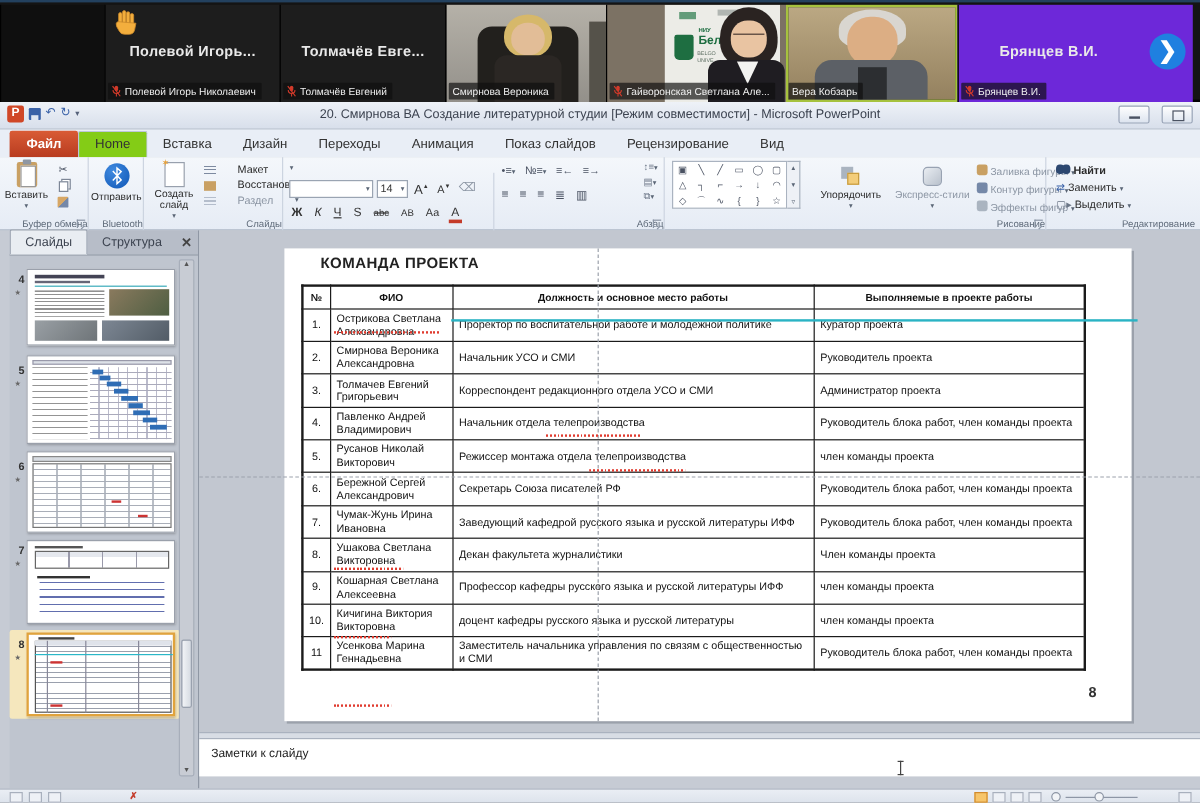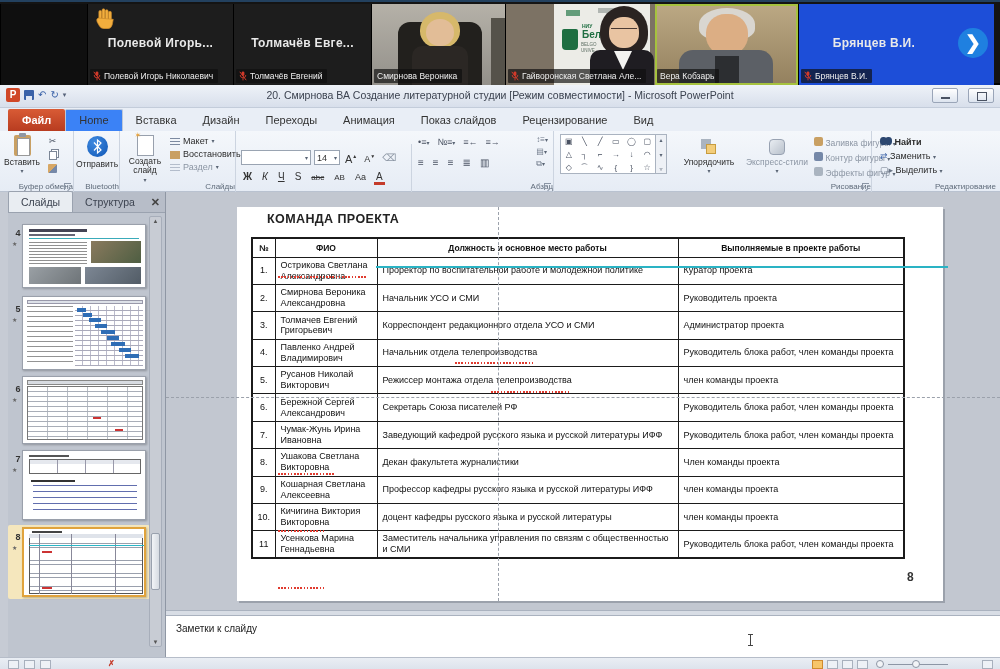--- a/index.html
+++ b/index.html
@@ -54,39 +54,39 @@
   .qcaret { font-size:7px; color:#56627a; }
   .wtitle { position:absolute; left:0; right:0; top:4px; text-align:center; font-size:10.5px; color:#3c4350; }
   .winbtns { position:absolute; right:6px; top:3px; display:flex; gap:10px; }
   .wbtn { width:26px; height:15px; border:1px solid #9aa5b8; border-radius:2px; background:linear-gradient(180deg,#fefefe,#dde4ef); position:relative; }
   .wbtn.min:after { content:""; position:absolute; left:8px; bottom:3px; width:9px; height:2px; background:#4a5262; }
   .wbtn.rest:after { content:""; position:absolute; left:8px; top:3px; width:8px; height:7px; border:1.5px solid #4a5262; }
   
   .tabrow { position:absolute; left:0; top:23px; width:1000px; height:23px; background:#e9eef6; display:flex; align-items:flex-end; padding-left:8px; }
   .tab { font-size:11px; color:#333; padding:0 13px; line-height:22px; height:22px; }
   .tab.file { background:linear-gradient(180deg,#d95b35,#b83c20); color:#fff; border-radius:2px 2px 0 0; font-weight:bold; padding:0 14px; }
-  .tab.active { background:#3b82f6; border:1px solid #bcc7d8; border-bottom:none; border-radius:2px 2px 0 0; line-height:21px; }
+  .tab.active { background:#84cc16; border:1px solid #bcc7d8; border-bottom:none; border-radius:2px 2px 0 0; line-height:21px; }
   
   .ribbon { position:absolute; left:0; top:46px; width:1000px; height:61px; background:linear-gradient(180deg,#f4f7fb,#e6ecf5); border-bottom:1px solid #b9c2d0; display:flex; }
   .grp { position:relative; height:61px; border-right:1px solid #ccd4e0; }
   .grp-label { position:absolute; bottom:1px; left:0; right:0; text-align:right; font-size:8px; color:#5f6b7a; }
   .launcher { position:absolute; right:2px; bottom:2px; width:7px; height:7px; border-left:1px solid #8a95a5; border-top:1px solid #8a95a5; }
   .launcher:after { content:""; position:absolute; right:0; bottom:0; width:4px; height:1px; background:#8a95a5; transform:rotate(-45deg); }
   .bigbtn { display:flex; flex-direction:column; align-items:center; font-size:8.5px; color:#2b2b2b; }
   .caret { font-size:6px; color:#5a6575; }
   .clip-ic { width:17px; height:21px; background:#c9a063; border-radius:2px; position:relative; margin-bottom:1px; }
   .clip-ic:before { content:""; position:absolute; left:3px; top:3px; width:11px; height:16px; background:#fff; border:1px solid #999; }
   .clip-ic:after { content:""; position:absolute; left:5px; top:-2px; width:7px; height:4px; background:#8f97a3; border-radius:1px; }
   .mini { font-size:9px; color:#4a5262; line-height:11px; }
   .copy-ic { width:8px; height:9px; border:1px solid #7c8696; background:#fff; box-shadow:2px -2px 0 -1px #fff, 2px -2px 0 0 #7c8696; }
   .brush-ic { width:9px; height:9px; background:linear-gradient(135deg,#d7a765 50%,#7588a8 50%); border-radius:1px; }
   .bt-ic { width:21px; height:21px; border-radius:50%; background:radial-gradient(circle at 35% 30%,#3f8ae0,#0f56b5); margin-bottom:2px; }
   .newslide-ic { width:17px; height:21px; background:#fff; border:1px solid #98a0ad; position:relative; margin-bottom:1px; }
   .newslide-ic:after { content:"✶"; position:absolute; left:-3px; top:-5px; color:#e8a33d; font-size:8px; }
-  .smallrow { display:flex; align-items:center; gap:3px; font-size:9px; color:#2b2b2b; line-height:13px; }
+  .smallrow { display:flex; align-items:center; gap:18px; font-size:9px; color:#2b2b2b; line-height:13px; }
   .sico { display:inline-block; width:10px; height:8px; background:repeating-linear-gradient(180deg,#7d8aa0 0 1px,transparent 1px 3px); }
   .combo { background:#fff; border:1px solid #9aa4b2; height:15px; display:flex; align-items:center; justify-content:space-between; padding:0 2px; font-size:9px; color:#333; }
   .fbtn { font-size:10px; color:#333; padding:0 2px; line-height:14px; }
   .dis { color:#8b95a3 !important; }
   .shape-box { width:96px; height:40px; background:#fff; border:1px solid #aab3c0; margin:2px 0 0 3px; display:grid; grid-template-columns:repeat(6,1fr); font-size:8px; color:#4a5262; text-align:center; line-height:13px; }
   .shape-scroll { width:11px; height:40px; margin-top:2px; border:1px solid #aab3c0; border-left:none; background:#eef1f6; display:flex; flex-direction:column; align-items:center; justify-content:space-between; font-size:6px; color:#5a6575; padding:1px 0; }
   .arrange-ic { width:16px; height:16px; position:relative; margin-bottom:2px; }
   .arrange-ic i{ position:absolute; width:10px; height:10px; }
   .arrange-ic .bk { left:0; top:0; background:#aab4c0; }
   .arrange-ic .fr { left:5px; top:5px; background:#f3cd7a; border:1px solid #c79c3f; }
@@ -122,21 +122,21 @@
   .ttable td.cnum { text-align:center; padding:1px; }
   .ttable tr { page-break-inside:avoid; }
   .ttable { border:2px solid #1b1b1b; }
   .guideV { position:absolute; left:332px; top:15px; height:394px; width:0; border-left:1px dashed #9ba1ab; }
   .guideH { position:absolute; left:0; top:205px; width:834px; height:0; border-top:1px dashed #9ba1ab; }
   .cyan { position:absolute; left:210px; top:74px; width:572px; height:1.6px; background:#2ab3c4; }
   .squig { position:absolute; height:2px; background-image:repeating-linear-gradient(90deg,#e03b2f 0 1.6px,transparent 1.6px 3.2px); }
   .pagenum { position:absolute; left:741px; top:378px; font-size:12px; font-weight:bold; color:#333; }
   
   .splitter { position:absolute; left:166px; top:525px; width:834px; height:5px; background:#d8dde5; border-top:1px solid #aab2bf; }
-  .notes { position:absolute; left:166px; top:530px; width:834px; height:42px; background:#fff; border-top:1px solid #aab2bf;padding-left:42px; }
+  .notes { position:absolute; left:166px; top:530px; width:834px; height:32px; background:#fff; border-top:1px solid #aab2bf;padding-left:42px; }
   .notes-text { position:absolute; left:10px; top:7px; font-size:10px; color:#222; }
   .ibeam { position:absolute; left:584px; top:18px; width:1px; height:12px; background:#444; }
   .ibeam:before,.ibeam:after { content:""; position:absolute; left:-2px; width:5px; height:1px; background:#444; }
   .ibeam:after { bottom:0; }
   .statusbar { position:absolute; left:0; top:572px; width:1000px; height:12px; background:linear-gradient(180deg,#eaeef4,#dde3ec); border-top:1px solid #b6bdc9; }
   .st-ic { position:absolute; top:2px; width:11px; height:9px; border:1px solid #a8b0bd; background:#eef1f6; }
   .st-ic.hot { background:#f7c56a; border-color:#d08a2e; }
   .spellx { position:absolute; left:108px; top:1px; font-size:8px; color:#c43b2a; font-weight:bold; }
   .zslider { position:absolute; top:6px; height:1px; background:#8d96a5; }
   .zknob { position:absolute; top:2px; width:8px; height:8px; border-radius:50%; background:#f2f4f7; border:1px solid #8d96a5; }
@@ -222,21 +222,21 @@
   <div class="tile t5" style="left:655px;width:143px;">
     <div class="hair5"></div>
     <div class="head5"></div>
     <div class="torso5"></div>
     <div class="shirt5"></div>
     <div class="tlabel" style="left:0;bottom:0;">
         <span>Вера Кобзарь</span>
       </div>
   </div>
 
-  <div class="tile" style="left:798px;width:196px;background:#1d4ed8;">
+  <div class="tile" style="left:798px;width:196px;background:#6d28d9;">
     <div class="tname" style="left:0;width:150px;">Брянцев В.И.</div>
     <div class="tlabel">
       <svg width="8" height="10" viewBox="0 0 8 10">
           <rect x="2.6" y="0.4" width="2.8" height="4.6" rx="1.4" fill="#d23a2a"></rect>
           <path d="M1.2 4 a2.8 2.8 0 0 0 5.6 0" stroke="#d23a2a" fill="none" stroke-width="0.9"></path>
           <line x1="4" y1="7" x2="4" y2="9.4" stroke="#d23a2a" stroke-width="0.9"></line>
           <line x1="0.8" y1="0.8" x2="7.2" y2="9.2" stroke="#d23a2a" stroke-width="1"></line>
         </svg>
       <span>Брянцев В.И.</span>
     </div>

